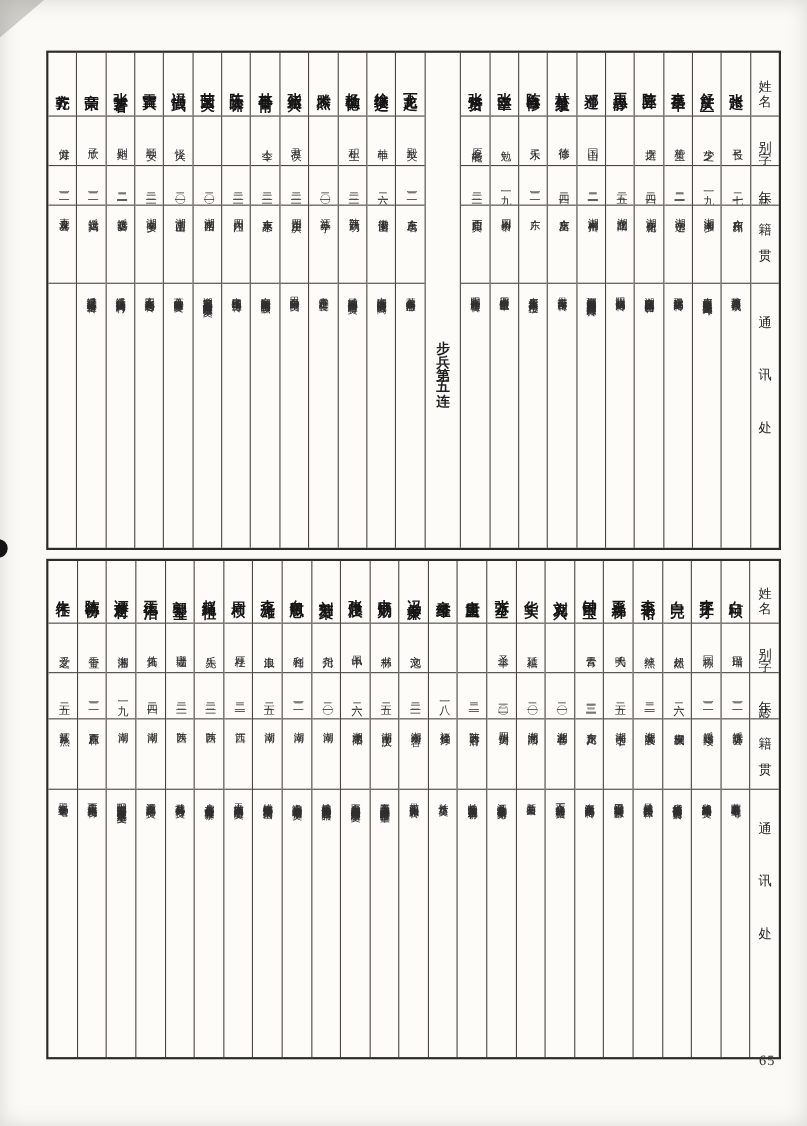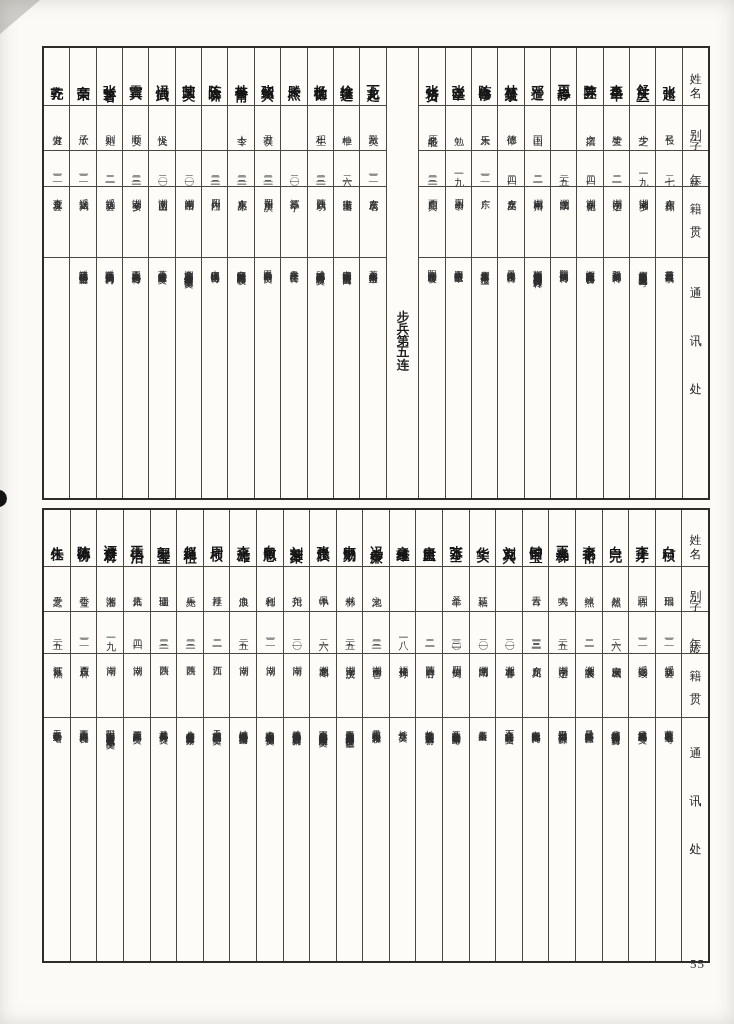--- a/index.html
+++ b/index.html
@@ -913,14 +913,14 @@
         </div>
         <div class="cell r3">
           <span class="vtext f-native">江苏常熟</span>
         </div>
         <div class="cell r4">
           <span class="vtext f-addr">无锡杨巷舍老宅</span>
         </div>
       </div>
     </div>
 
-  <div class="page-number">55</div>
+  <div class="page-number">65</div>
 </div>
 
 </body></html>

